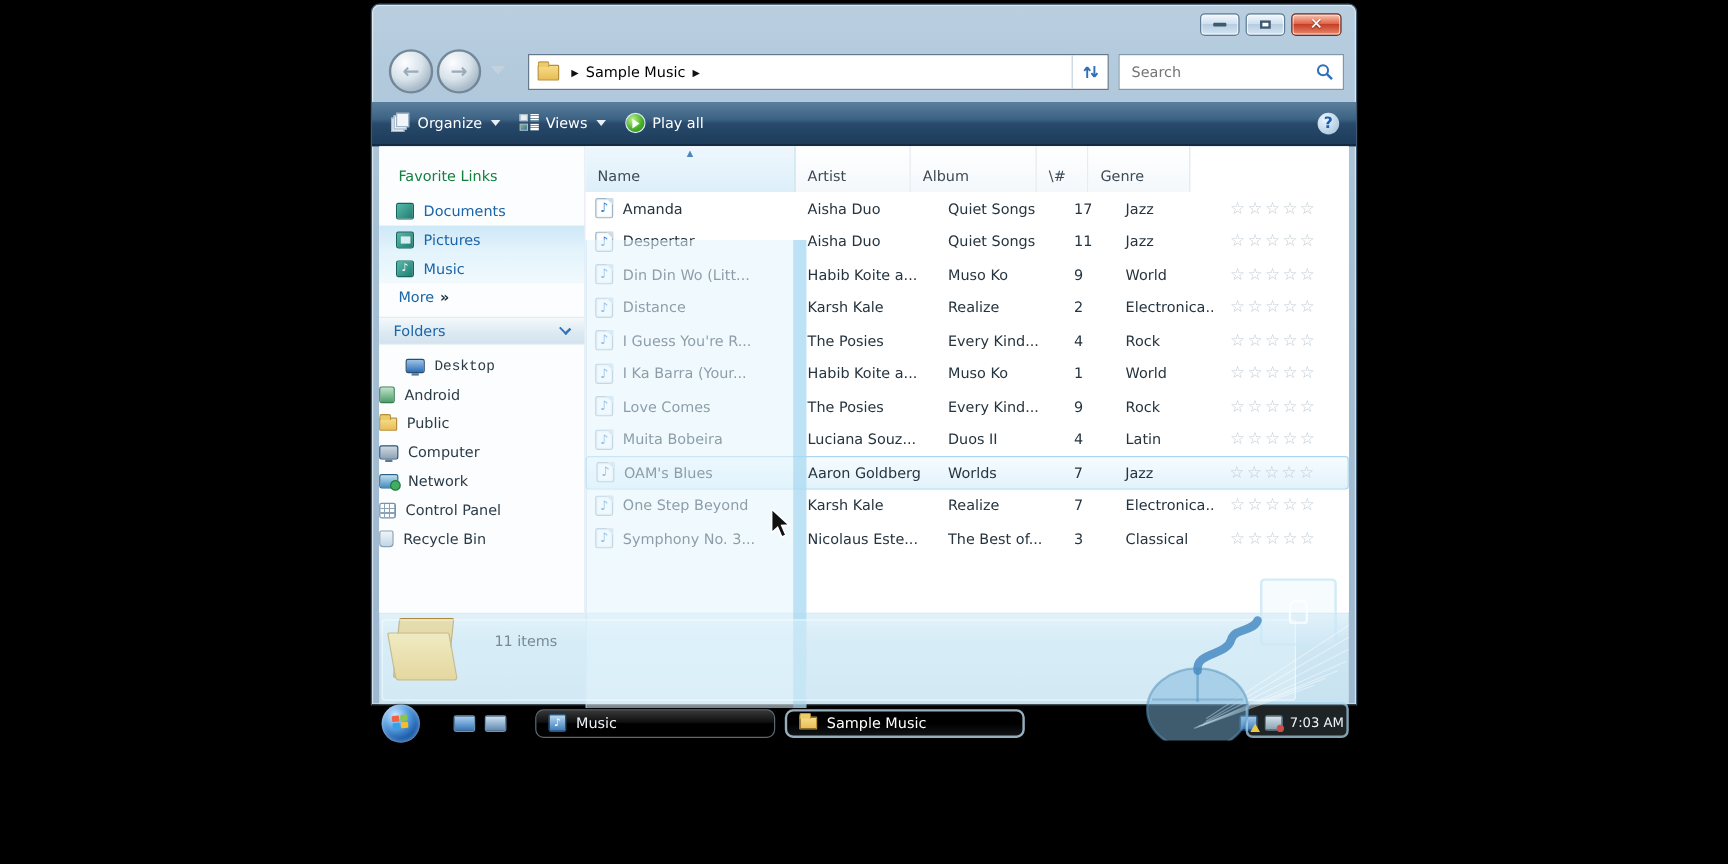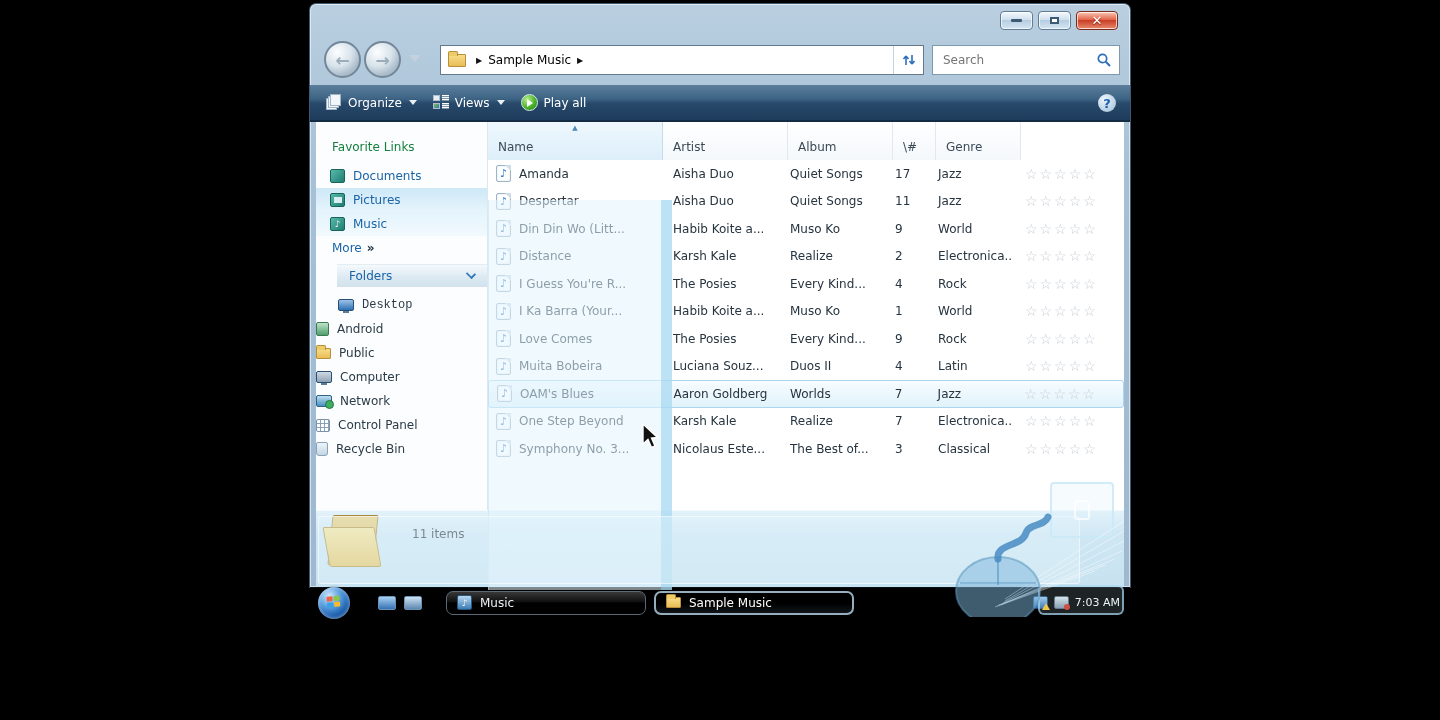--- a/index.html
+++ b/index.html
@@ -62,21 +62,21 @@
   .content{position:absolute;left:6px;top:118px;width:808px;height:388px;background:#fff;}
   
   .sidebar{position:absolute;left:0;top:0;width:172px;height:388px;background:#fbfdfe;border-right:1px solid #dfe7ee;font-size:12px;}
   .fav-title{color:#15803d;margin:18px 0 10px 16px;}
   .sb-item{display:flex;align-items:center;gap:8px;height:24px;padding-left:14px;color:#1a64a8;}
   .sb-item.hl1{background:linear-gradient(rgba(190,225,245,.75),rgba(205,235,250,.45));}
   .sb-item.hl2{background:linear-gradient(rgba(205,235,250,.5),rgba(220,242,252,.3));}
   .sb-more{padding-left:16px;height:24px;display:flex;align-items:center;gap:5px;color:#1a64a8;}
   .sb-more .dbl{color:#20323e;font-weight:bold;letter-spacing:-1px;}
   .folders-bar{height:23px;margin-top:4px;background:linear-gradient(#f4f9fc,#dcE9f2 60%,#d3e3ee);border-top:1px solid #e3ecf3;border-bottom:1px solid #d4e1eb;
-    display:flex;align-items:center;justify-content:space-between;padding:0 12px;color:#1a64a8;margin-left:21px;}
+    display:flex;align-items:center;justify-content:space-between;padding:0 12px;color:#1a64a8;}
   .chev-down{width:8px;height:8px;border-right:2px solid #2e74b8;border-bottom:2px solid #2e74b8;transform:rotate(45deg) scale(1,.8);margin-top:-4px;}
   .tree{margin-top:6px;}
   .tree-item{display:flex;align-items:center;gap:8px;height:24px;color:#2b3b47;}
   .tree-item.lvl0{padding-left:22px;font-family:Liberation Mono, monospace;}
   .tree-item.lvl1{}
 
   
   .ic-desktop,.ic-computer{width:16px;height:12px;border-radius:2px;background:linear-gradient(#9cc3e8,#2f6fb4);border:1px solid #274e74;position:relative;}
   .ic-computer{background:linear-gradient(#cfd9e2,#8fa3b4);}
   .ic-desktop::after,.ic-computer::after{content:"";position:absolute;left:4px;bottom:-3px;width:6px;height:2px;background:#5d7documents;background:#5d7a92;}
@@ -297,21 +297,21 @@
             </div>
         </div>
       </div>
 
       <div class="listpane">
         <div class="colheaders">
           <div class="colh name" style="width:175px">
             <span class="sort-arrow">▲</span>
             <span>Name</span>
           </div>
-          <div class="colh" style="width:125px">
+          <div class="colh" style="width:96px">
               <span>Artist</span>
             </div>
           <div class="colh" style="width:105px">
               <span>Album</span>
             </div>
           <div class="colh" style="width:43px">
               <span>\#</span>
             </div>
           <div class="colh" style="width:85px">
               <span>Genre</span>

